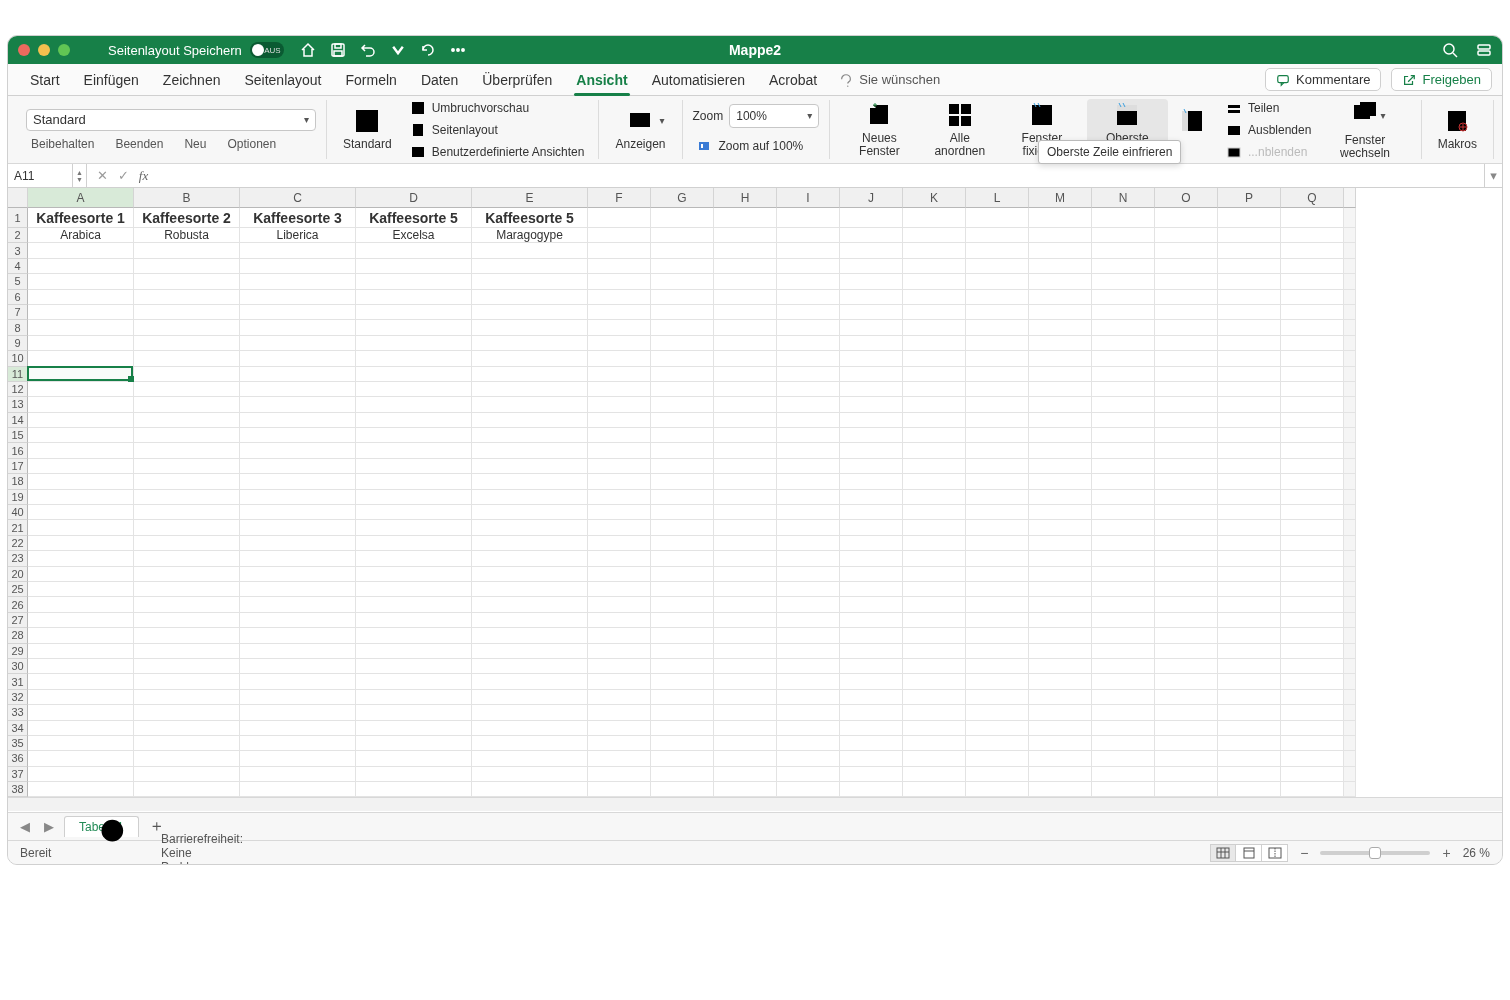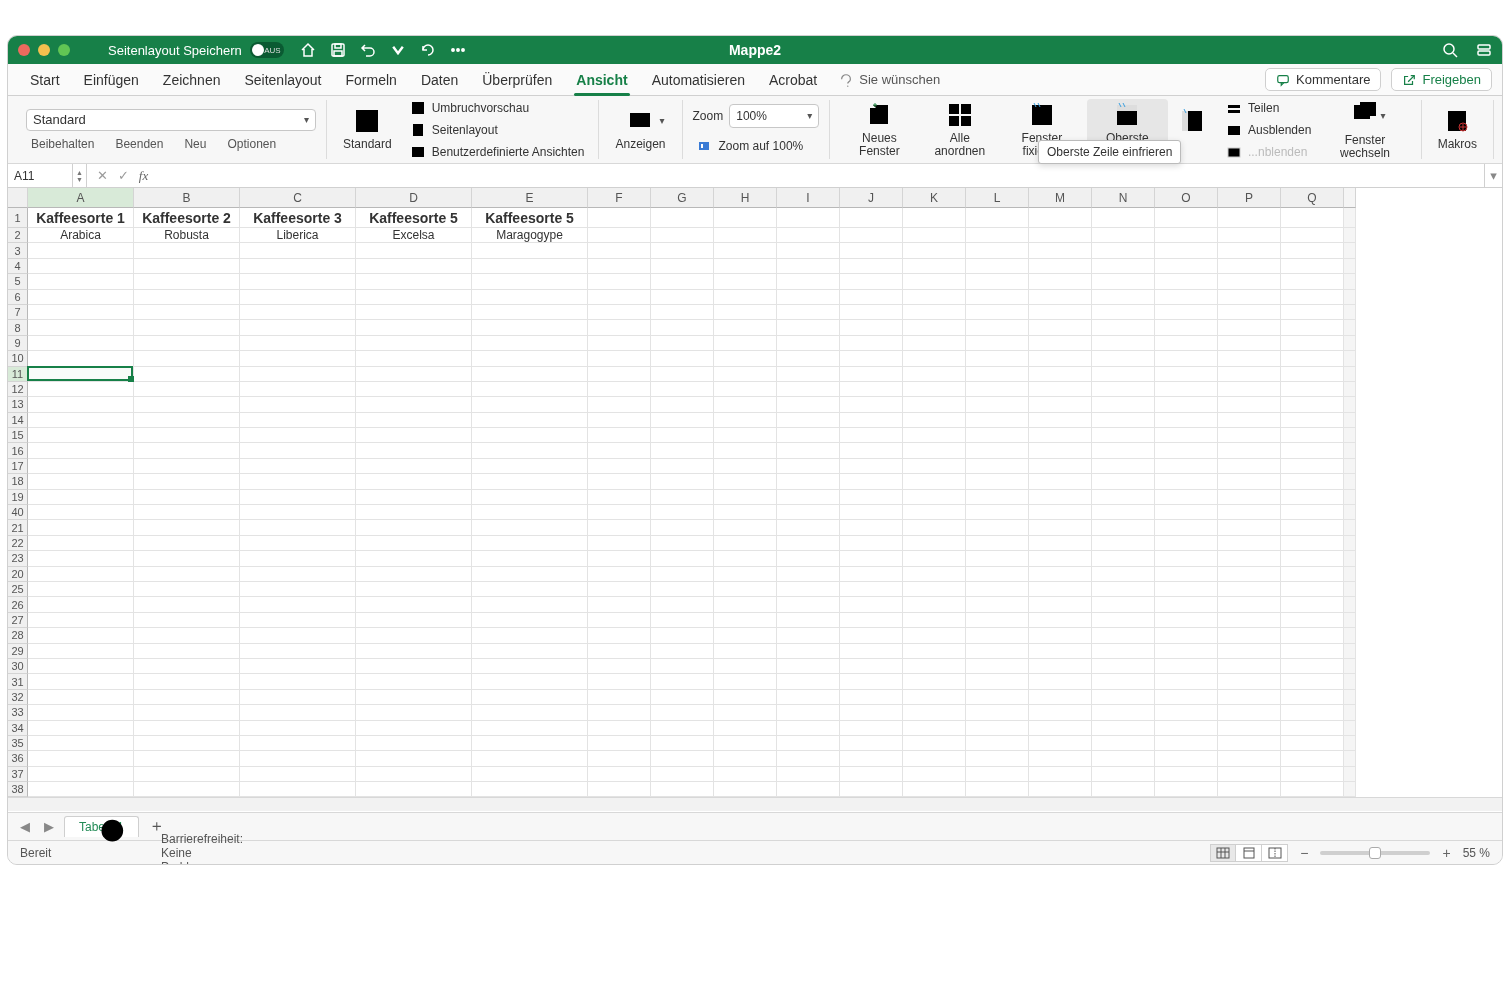--- a/index.html
+++ b/index.html
@@ -1189,17 +1189,17 @@
               <rect x="1" y="1" width="12" height="10"></rect>
               <path d="M7 1v10" stroke-dasharray="1.5 1"></path>
             </svg>
           </div>
       </div>
       <span class="pm">−</span>
       <div class="slider">
           <div class="thumb"></div>
         </div>
       <span class="pm">+</span>
-      <span>55 %</span>
+      <span>26 %</span>
     </div>
   </div>
 
 </div>
 
 </body></html>

